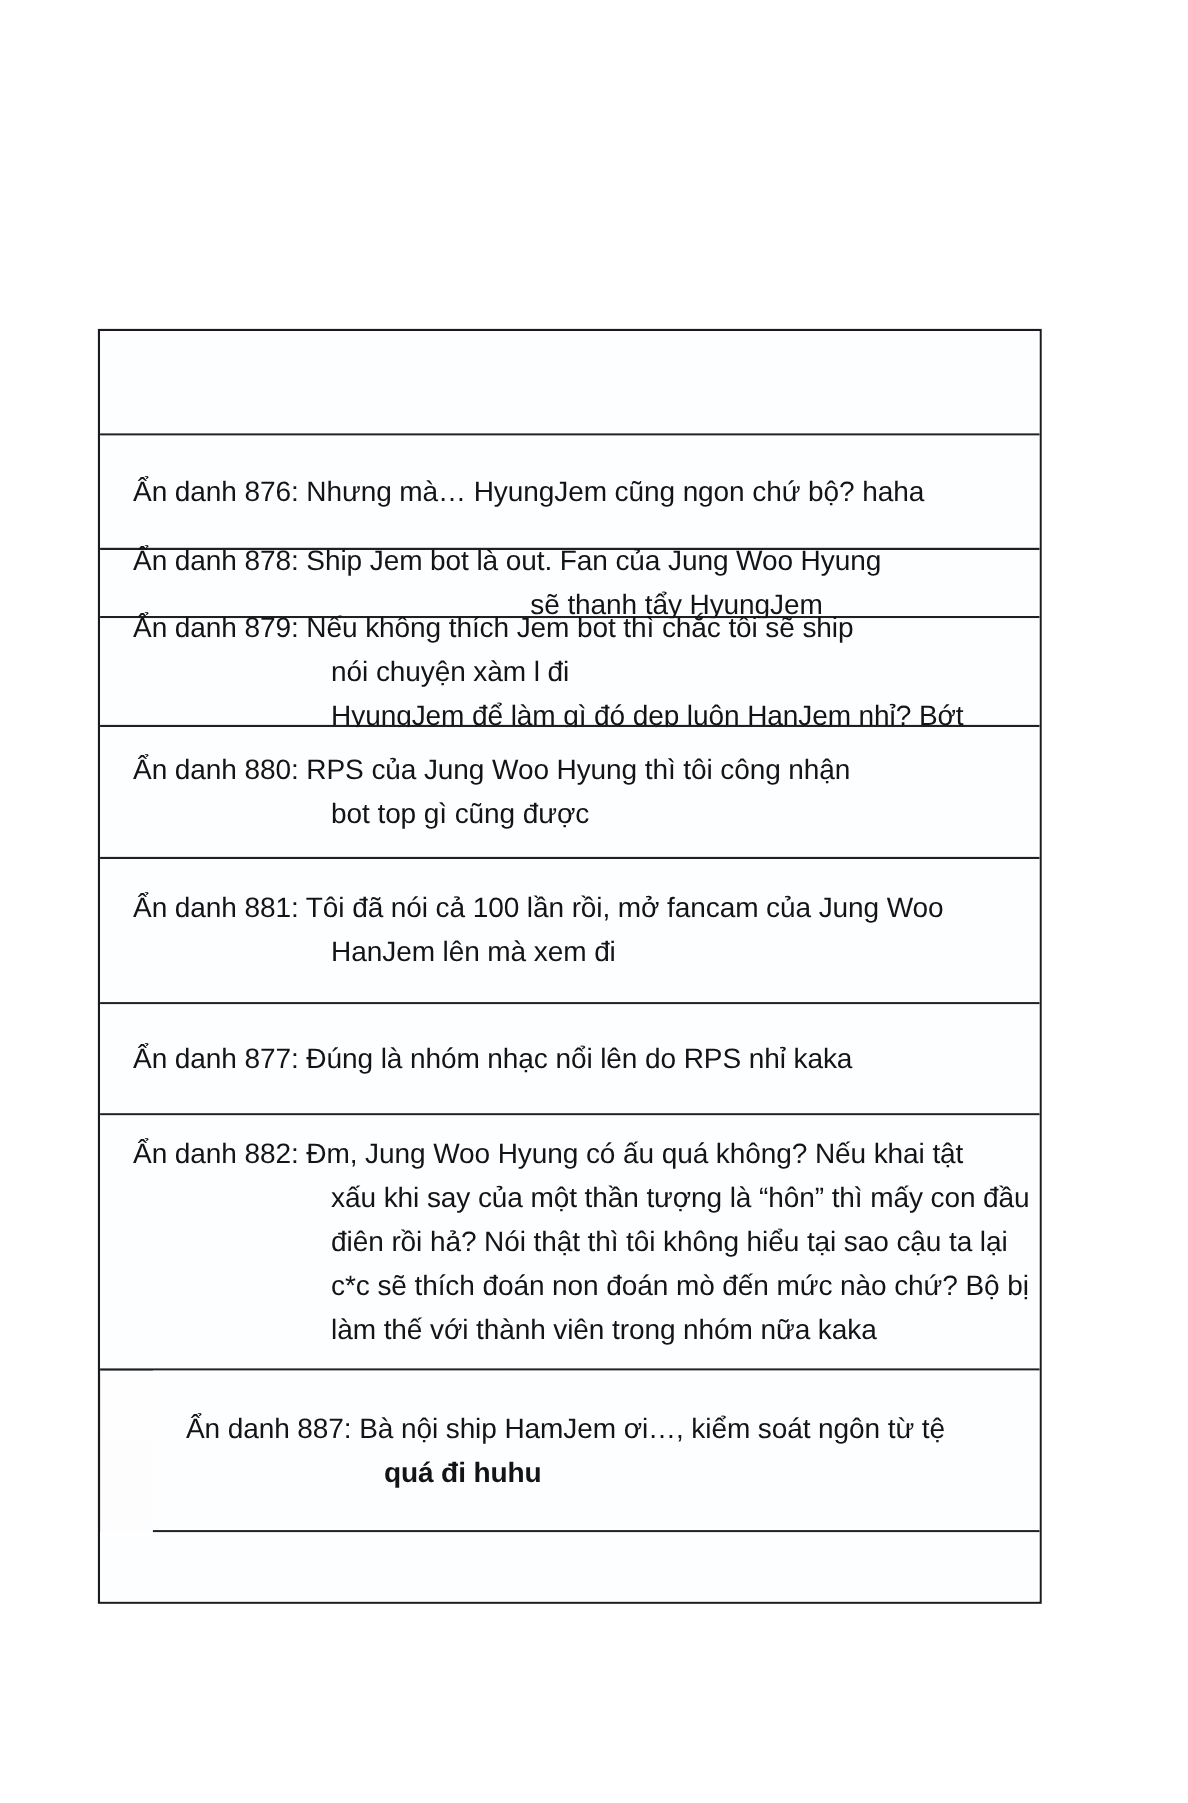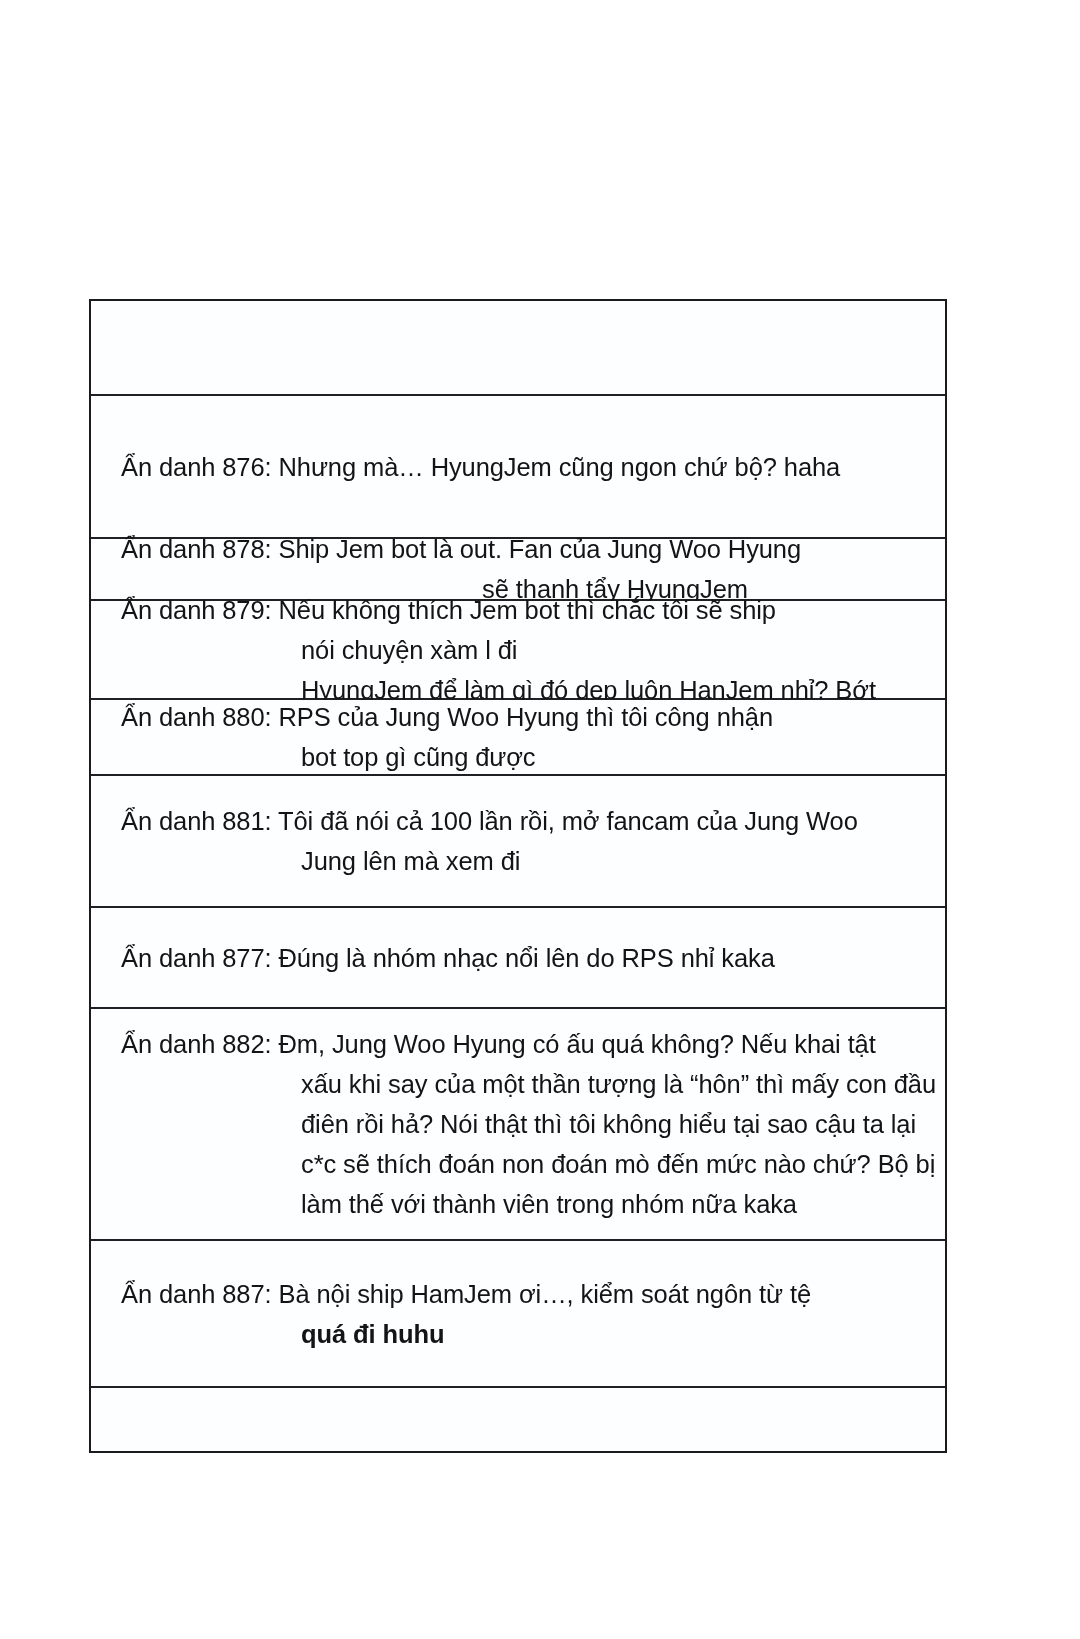--- a/index.html
+++ b/index.html
@@ -70,21 +70,21 @@
 </head>
 <body>
 
 <div id="page">
 
   <div class="comment-table" id="table-root">
 
   <div class="comment-row" style="height: 95px;">
         <div class="row-inner"></div>
       </div>
-      <div class="comment-row" style="height: 143px;">
+      <div class="comment-row" style="height: 104px;">
         <div class="row-inner">
           <div class="comment-body">
             <span class="comment-line">Ẩn danh 876: Nhưng mà… HyungJem cũng ngon chứ bộ? haha</span>
           </div>
         </div>
       </div>
       <div class="comment-row" style="height: 62px;">
         <div class="row-inner">
           <div class="comment-body">
             <span class="comment-line">Ẩn danh 878: Ship Jem bot là out. Fan của Jung Woo Hyung</span>
@@ -94,33 +94,33 @@
       </div>
       <div class="comment-row" style="height: 99px;">
         <div class="row-inner">
           <div class="comment-body">
             <span class="comment-line">Ẩn danh 879: Nếu không thích Jem bot thì chắc tôi sẽ ship</span>
             <span class="comment-line cont" style="padding-left: 180px;">nói chuyện xàm l đi</span>
             <span class="comment-line cont" style="padding-left: 180px;">HyungJem để làm gì đó dẹp luôn HanJem nhỉ? Bớt</span>
           </div>
         </div>
       </div>
-      <div class="comment-row" style="height: 76px;">
+      <div class="comment-row" style="height: 120px;">
         <div class="row-inner">
           <div class="comment-body">
             <span class="comment-line">Ẩn danh 880: RPS của Jung Woo Hyung thì tôi công nhận</span>
             <span class="comment-line cont" style="padding-left: 180px;">bot top gì cũng được</span>
           </div>
         </div>
       </div>
       <div class="comment-row" style="height: 132px;">
         <div class="row-inner">
           <div class="comment-body">
             <span class="comment-line">Ẩn danh 881: Tôi đã nói cả 100 lần rồi, mở fancam của Jung Woo</span>
-            <span class="comment-line cont" style="padding-left: 180px;">Jung lên mà xem đi</span>
+            <span class="comment-line cont" style="padding-left: 180px;">HanJem lên mà xem đi</span>
           </div>
         </div>
       </div>
       <div class="comment-row" style="height: 101px;">
         <div class="row-inner">
           <div class="comment-body">
             <span class="comment-line">Ẩn danh 877: Đúng là nhóm nhạc nổi lên do RPS nhỉ kaka</span>
           </div>
         </div>
       </div>
@@ -128,21 +128,21 @@
         <div class="row-inner">
           <div class="comment-body">
             <span class="comment-line">Ẩn danh 882: Đm, Jung Woo Hyung có ấu quá không? Nếu khai tật</span>
             <span class="comment-line cont" style="padding-left: 180px;">xấu khi say của một thần tượng là “hôn” thì mấy con đầu</span>
             <span class="comment-line cont" style="padding-left: 180px;">điên rồi hả? Nói thật thì tôi không hiểu tại sao cậu ta lại</span>
             <span class="comment-line cont" style="padding-left: 180px;">c*c sẽ thích đoán non đoán mò đến mức nào chứ? Bộ bị</span>
             <span class="comment-line cont" style="padding-left: 180px;">làm thế với thành viên trong nhóm nữa kaka</span>
           </div>
         </div>
       </div>
-      <div class="comment-row" style="height: 147px;">
+      <div class="comment-row" style="height: 147px; margin-left: 48px;">
         <div class="row-inner">
           <div class="comment-body">
             <span class="comment-line">Ẩn danh 887: Bà nội ship HamJem ơi…, kiểm soát ngôn từ tệ</span>
             <span class="comment-line cont" style="padding-left: 180px; font-weight: bold;">quá đi huhu</span>
           </div>
         </div>
       </div>
       <div class="comment-row" style="height: 63px;">
         <div class="row-inner"></div>
       </div>

